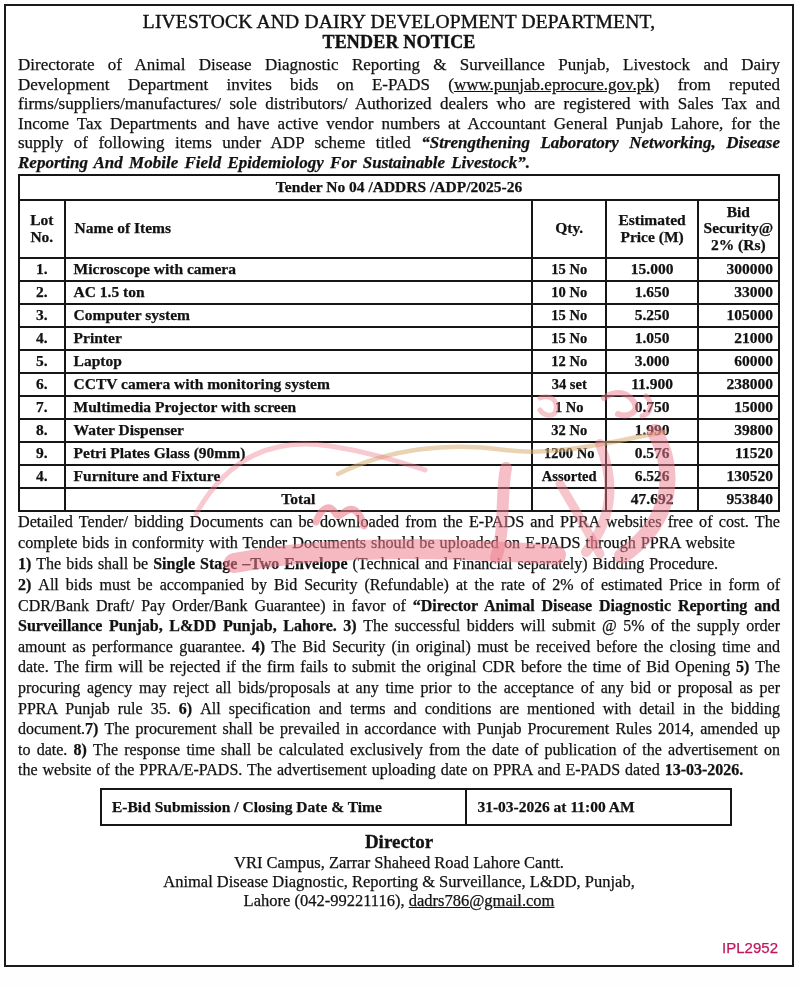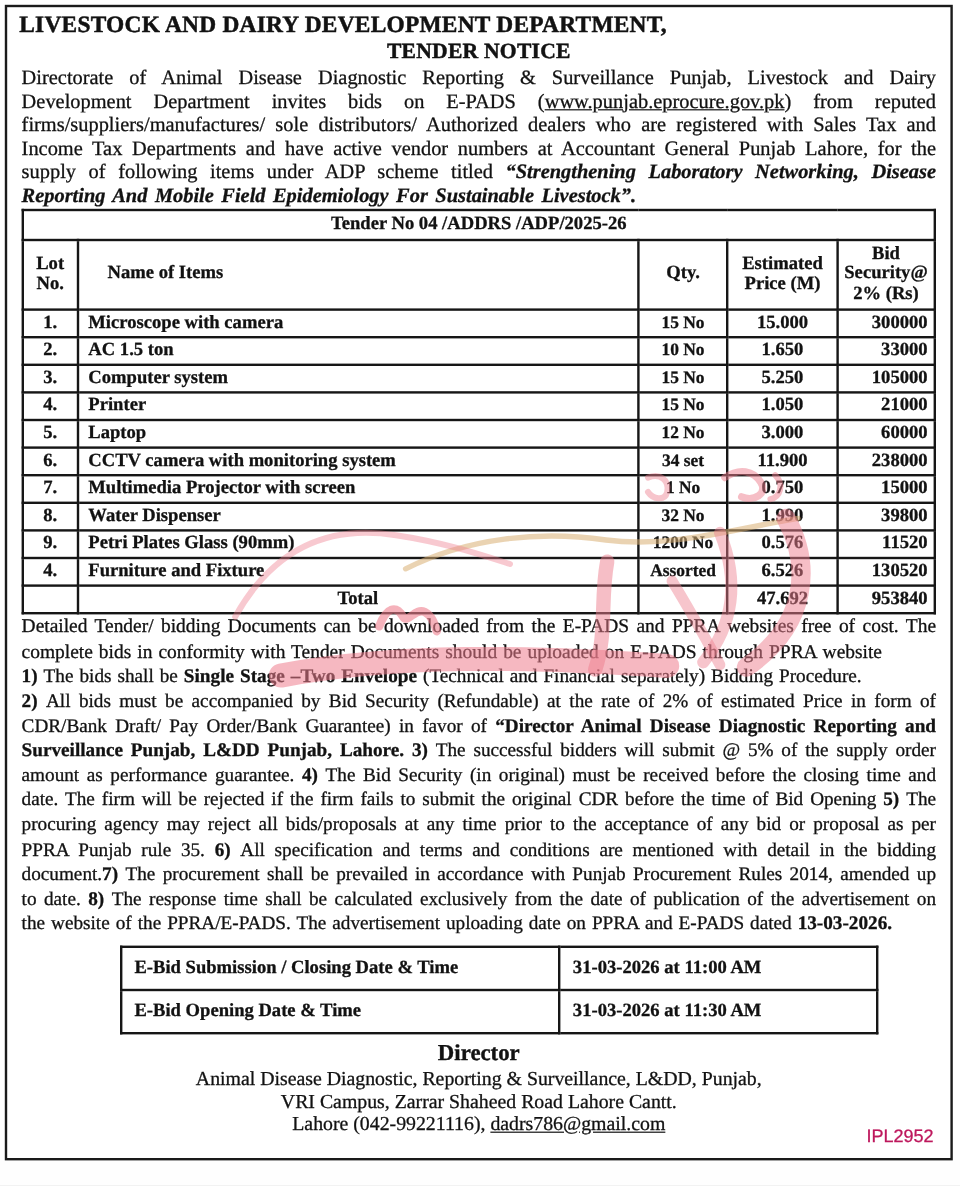--- a/index.html
+++ b/index.html
@@ -5,31 +5,31 @@
   html,body{margin:0;padding:0;background:#e8e8e8;}
   .page{position:relative;width:800px;height:988px;background:#fefefe;overflow:hidden;
         font-family:"Liberation Serif","DejaVu Serif",serif;color:#121212;}
   .sheet{position:absolute;left:4px;top:4px;width:766px;height:948px;border:2px solid #1a1a1a;
          background:#fff;padding:5px 10px 6px 10px;}
   .doc{ -webkit-text-stroke:0.25px; }
   .b{font-weight:bold;}
   .i{font-style:italic;}
   .u{text-decoration:underline;}
   
-  .h1{font-weight:bold;text-align:left;font-size:19.5px;line-height:21px;letter-spacing:.2px;-webkit-text-stroke:.4px;}
+  .h1{font-weight:normal;text-align:center;font-size:19.5px;line-height:21px;letter-spacing:.2px;-webkit-text-stroke:.4px;}
   .h2{font-weight:bold;text-align:center;font-size:19px;line-height:21px;letter-spacing:.2px;-webkit-text-stroke:.4px;}
   .h3{font-weight:bold;text-align:center;font-size:18px;line-height:20px;letter-spacing:.2px;-webkit-text-stroke:.4px;}
   .intro{margin:3px 2px 0 2px;font-size:17px;line-height:19.6px;text-align:justify;word-spacing:2px;}
   
   table{border-collapse:collapse;}
   .tender{width:762px;margin:1px auto 0 auto;border:2px solid #111;table-layout:fixed;}
   .tender td,.tender th{border:2px solid #161616;padding:0 3px;font-size:15.5px;overflow:hidden;}
   .tender .caption-cell{font-weight:bold;text-align:center;font-size:15.5px;height:21px;padding:1px;}
   .tender thead th{font-weight:bold;line-height:16.5px;padding:2px 3px;height:52px;}
-  .tender thead th:nth-child(2){text-align:left;padding-left:24px;}
+  .tender thead th:nth-child(2){text-align:left;padding-left:9px;}
   .tender tbody td{height:21px;font-weight:bold;line-height:18px;}
   .tender tbody td:nth-child(1){text-align:center;}
   .tender tbody td:nth-child(2){text-align:left;padding-left:8px;}
   .tender tbody td:nth-child(3){text-align:center;font-size:14.5px;}
   .tender tbody td:nth-child(4){text-align:center;}
   .tender tbody td:nth-child(5){text-align:right;padding-right:5px;}
   .tender tfoot td{height:21px;font-weight:bold;}
   .tender tfoot td:nth-child(2){text-align:center;}
   .tender tfoot td:nth-child(4){text-align:center;}
   .tender tfoot td:nth-child(5){text-align:right;padding-right:5px;}
@@ -171,30 +171,26 @@
     <table class="schedule">
       <colgroup>
           <col style="width:58%">
           <col style="width:42%">
         </colgroup>
       <tbody>
           <tr>
             <td>E-Bid Submission / Closing Date &amp; Time</td>
             <td>31-03-2026 at 11:00 AM</td>
           </tr>
-          <tr>
-            <td>E-Bid Opening Date &amp; Time</td>
-            <td>31-03-2026 at 11:30 AM</td>
-          </tr>
         </tbody>
     </table>
 
     <div class="director">Director</div>
+    <div class="f-line">VRI Campus, Zarrar Shaheed Road Lahore Cantt.</div>
     <div class="f-line">Animal Disease Diagnostic, Reporting &amp; Surveillance, L&amp;DD, Punjab,</div>
-    <div class="f-line">VRI Campus, Zarrar Shaheed Road Lahore Cantt.</div>
     <div class="f-line"><span>Lahore (042-99221116), </span><span class="u">dadrs786@gmail.com</span></div>
 
     <div class="ipl">IPL2952</div>
   </div>
 
   <svg class="wm" width="800" height="988" viewBox="0 0 800 988">
     <path style="stroke:var(--wm-tan);opacity:.55;stroke-width:4.5" d="M338,474 C390,448 450,442 505,450 C560,457 615,440 665,432"></path>
     <path style="stroke:var(--wm-pink);opacity:.42;stroke-width:5" d="M196,514 C225,462 268,436 330,446 C370,452 400,462 425,470"></path>
     <path style="stroke:var(--wm-pink);opacity:.55;stroke-width:20" d="M234,563 C330,545 440,547 556,555"></path>
     <path style="stroke:var(--wm-pink);opacity:.5;stroke-width:16" d="M655,432 C676,470 674,520 622,556"></path>

